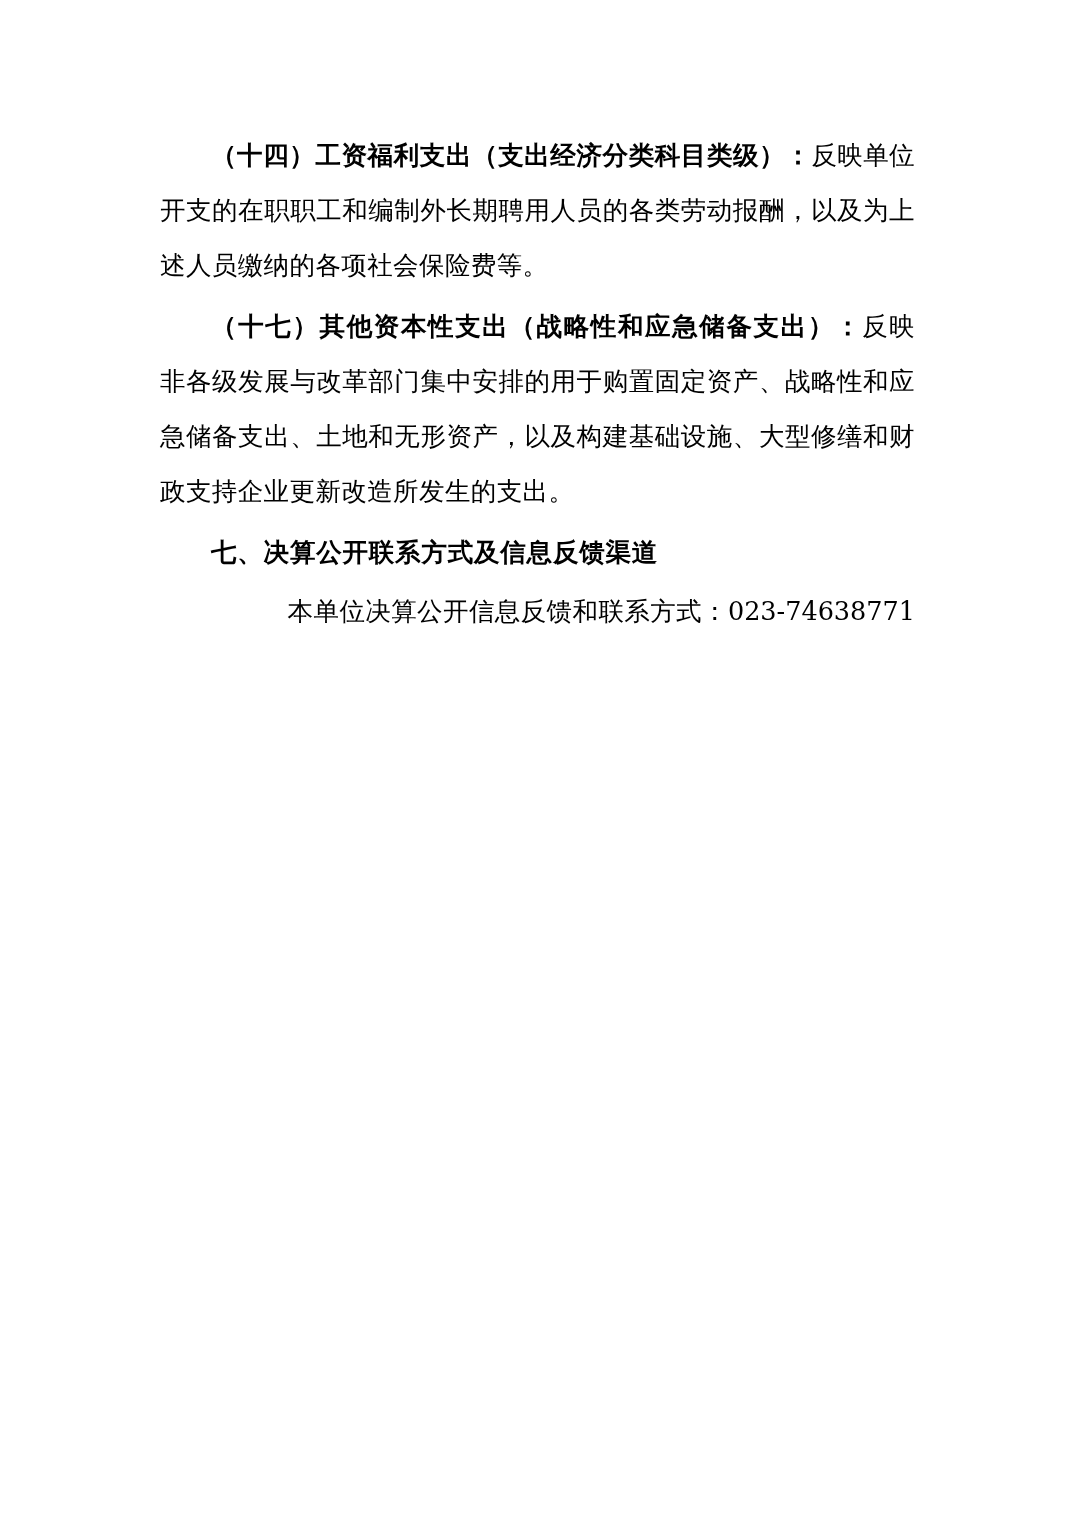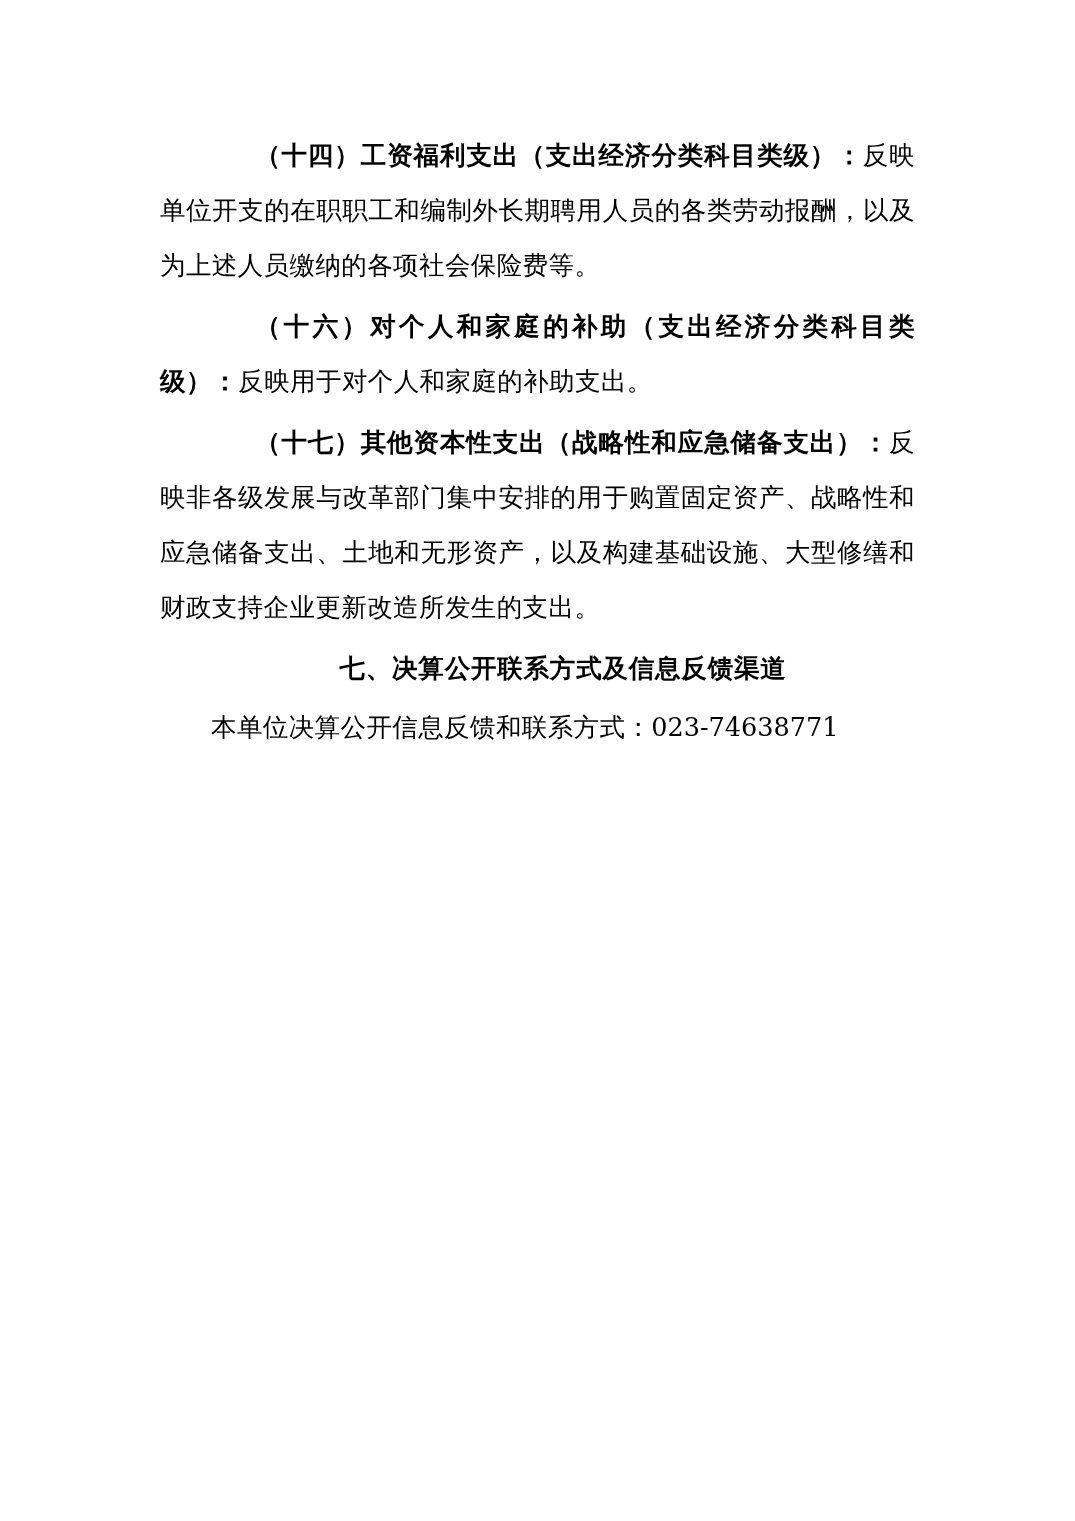--- a/index.html
+++ b/index.html
@@ -31,60 +31,56 @@
     line-height: 55px;
     text-align: justify;
     text-justify: inter-ideograph;
     letter-spacing: 0.4px;
     font-family: "DejaVu Serif", "Liberation Serif", serif;
   }
   
   .para .lead {
     font-weight: bold;
     letter-spacing: 0.6px;
-    margin-left: 44px;
   }
   .para.indent {
     text-indent: 51px;
   }
   .section-title {
     margin: 0 0 4px 0;
     font-size: 25.5px;
     line-height: 55px;
     font-weight: bold;
     text-indent: 51px;
     letter-spacing: 0.8px;
-    text-align: center;
   }
   .contact-line {
     margin: 0;
     font-size: 25.5px;
     line-height: 55px;
     text-indent: 51px;
     letter-spacing: 0.4px;
+    text-align: right;
   }
   .contact-line .phone {
     font-family: "DejaVu Serif", "Liberation Serif", serif;
     letter-spacing: 0px;
   }
 </style>
 </head>
 <body>
 
 <div class="page">
   <div class="doc-body">
 
     <p class="para indent">
       <span class="lead">（十四）工资福利支出（支出经济分类科目类级）：</span><span>反映单位开支的在职职工和编制外长期聘用人员的各类劳动报酬，以及为上述人员缴纳的各项社会保险费等。</span>
     </p>
 
 
-    <p class="para indent">
-      <span class="lead">（十六）对个人和家庭的补助（支出经济分类科目类级）：</span><span>反映用于对个人和家庭的补助支出。</span>
-    </p>
 
     <p class="para indent">
       <span class="lead">（十七）其他资本性支出（战略性和应急储备支出）：</span><span>反映非各级发展与改革部门集中安排的用于购置固定资产、战略性和应急储备支出、土地和无形资产，以及构建基础设施、大型修缮和财政支持企业更新改造所发生的支出。</span>
     </p>
 
     <h2 class="section-title">七、决算公开联系方式及信息反馈渠道</h2>
 
     <p class="contact-line">
       <span>本单位决算公开信息反馈和联系方式：</span><span class="phone">023-74638771</span>
     </p>

